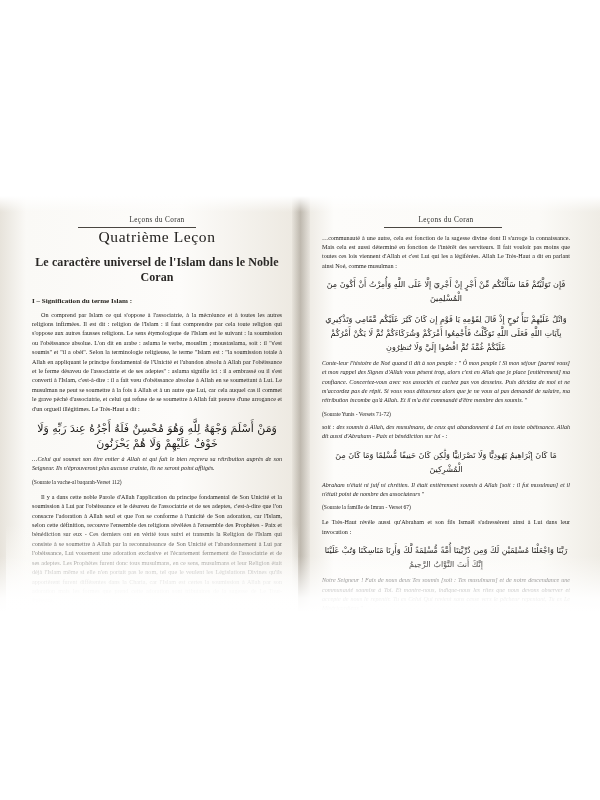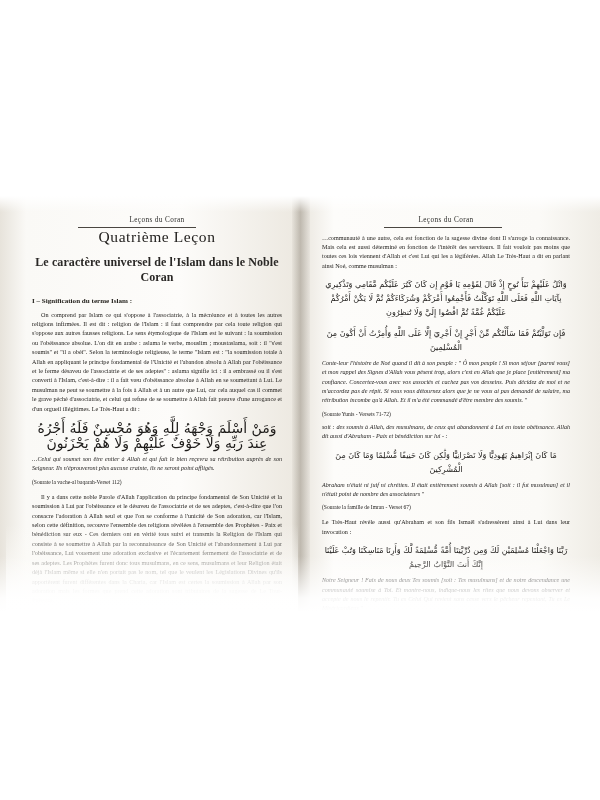--- a/index.html
+++ b/index.html
@@ -103,21 +103,21 @@
     text-align: justify;
     color: #24221f;
     margin: 6px 0 0 0;
     text-indent: 9px;
   }
   p.body.noind { text-indent: 0; }
 
   .ar {
     direction: rtl;
     text-align: center;
-    font-size: 14px;
+    font-size: 11px;
     line-height: 15px;
     color: #1d1b19;
     margin: 7px 0 3px 0;
     font-family: "DejaVu Sans", sans-serif;
     letter-spacing: .2px;
   }
   .ar.small { font-size: 8px; line-height: 14px; }
 
   .trans {
     font-size: 6.1px;
@@ -165,22 +165,22 @@
 
     <div class="fade-low"></div>
   </div>
 
   <div class="page right">
     <div class="running-head">Leçons du Coran</div>
     <div class="rule"></div>
 
     <p class="body noind">…communauté à une autre, cela est fonction de la sagesse divine dont Il s'arroge la connaissance. Mais cela est aussi déterminé en fonction de l'intérêt des serviteurs. Il fait vouloir pas moins que toutes ces lois viennent d'Allah et c'est Lui qui les a légiférées. Allah Le Très-Haut a dit en parlant ainsi Noé, comme musulman :</p>
 
+    <div class="ar small">فَإِن تَوَلَّيْتُمْ فَمَا سَأَلْتُكُم مِّنْ أَجْرٍ إِنْ أَجْرِيَ إِلَّا عَلَى اللَّهِ وَأُمِرْتُ أَنْ أَكُونَ مِنَ الْمُسْلِمِينَ</div>
     <div class="ar small">وَاتْلُ عَلَيْهِمْ نَبَأَ نُوحٍ إِذْ قَالَ لِقَوْمِهِ يَا قَوْمِ إِن كَانَ كَبُرَ عَلَيْكُم مَّقَامِي وَتَذْكِيرِي بِآيَاتِ اللَّهِ فَعَلَى اللَّهِ تَوَكَّلْتُ فَأَجْمِعُوا أَمْرَكُمْ وَشُرَكَاءَكُمْ ثُمَّ لَا يَكُنْ أَمْرُكُمْ عَلَيْكُمْ غُمَّةً ثُمَّ اقْضُوا إِلَيَّ وَلَا تُنظِرُونِ</div>
-    <div class="ar small">فَإِن تَوَلَّيْتُمْ فَمَا سَأَلْتُكُم مِّنْ أَجْرٍ إِنْ أَجْرِيَ إِلَّا عَلَى اللَّهِ وَأُمِرْتُ أَنْ أَكُونَ مِنَ الْمُسْلِمِينَ</div>
 
     <p class="trans">Conte-leur l'histoire de Noé quand il dit à son peuple : " Ô mon peuple ! Si mon séjour [parmi vous] et mon rappel des Signes d'Allah vous pèsent trop, alors c'est en Allah que je place [entièrement] ma confiance. Concertez-vous avec vos associés et cachez pas vos desseins. Puis décidez de moi et ne m'accordez pas de répit. Si vous vous détournez alors que je ne vous ai pas demandé de salaire, ma rétribution incombe qu'à Allah. Et il m'a été commandé d'être membre des soumis. "</p>
     <p class="trans noind ref">(Sourate Yunis - Versets 71-72)</p>
     <p class="trans noind">soit : des soumis à Allah, des musulmans, de ceux qui abandonnent à Lui en toute obéissance. Allah dit aussi d'Abraham - Paix et bénédiction sur lui - :</p>
 
     <div class="ar small">مَا كَانَ إِبْرَاهِيمُ يَهُودِيًّا وَلَا نَصْرَانِيًّا وَلَٰكِن كَانَ حَنِيفًا مُّسْلِمًا وَمَا كَانَ مِنَ الْمُشْرِكِينَ</div>
 
     <p class="trans">Abraham n'était ni juif ni chrétien. Il était entièrement soumis à Allah [soit : il fut musulman] et il n'était point de nombre des associateurs "</p>
     <p class="trans noind ref">(Sourate la famille de Imran - Verset 67)</p>
 

